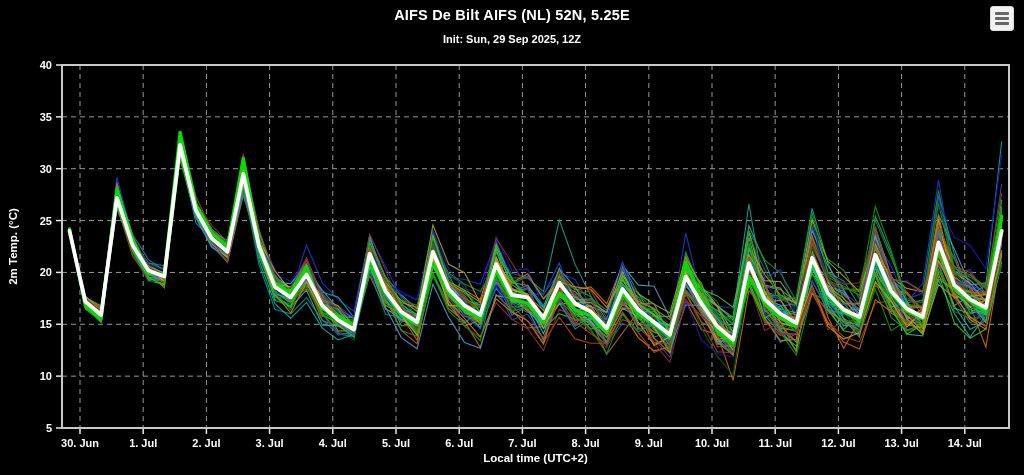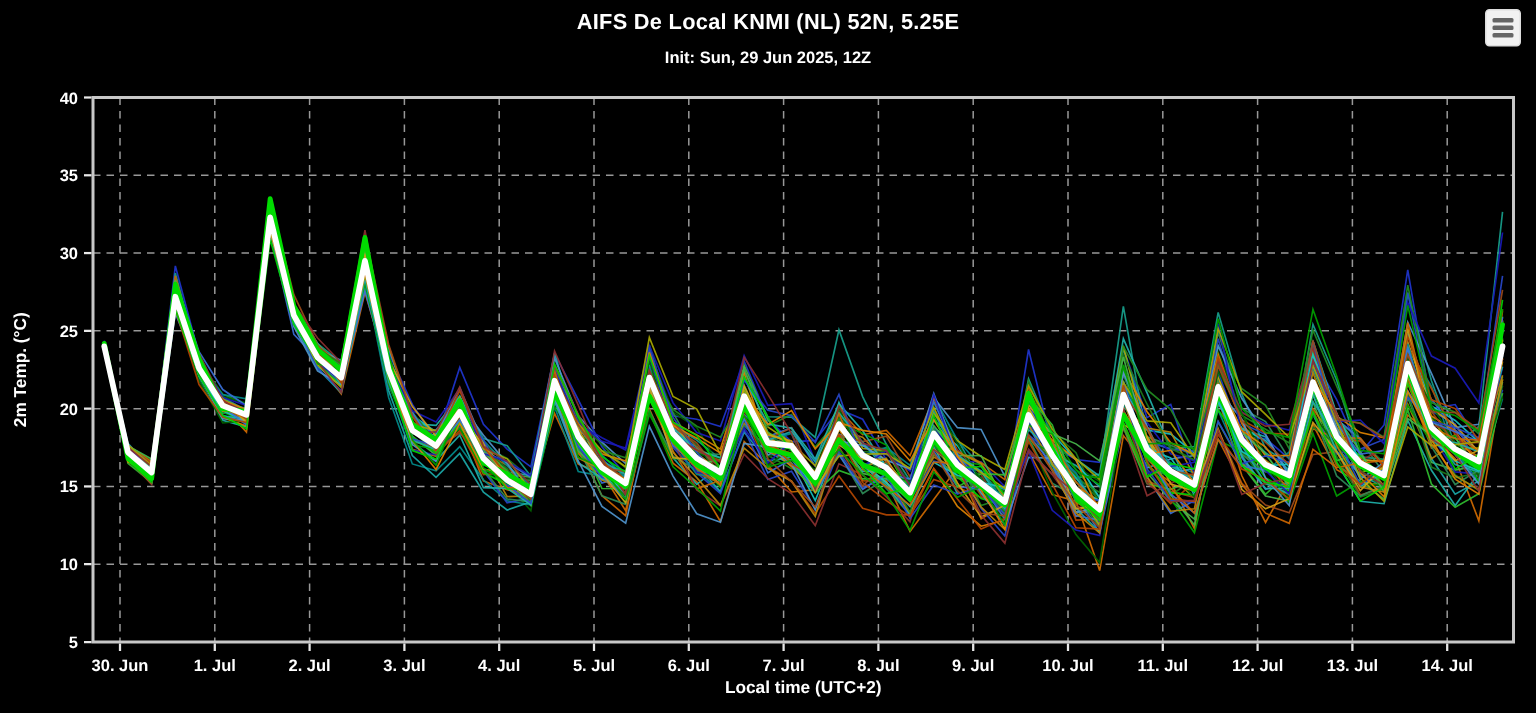--- a/index.html
+++ b/index.html
@@ -14,22 +14,22 @@
   .menu-btn .bar{width:14px;height:3px;background:#666;border-radius:1px;}
   svg text{fill:#fff;font-family:"Liberation Sans",sans-serif;font-weight:700;}
   svg .ticklab{font-size:11px;}
   svg .axtitle{font-size:11.5px;}
 </style>
 </head>
 <body>
 
 <div class="page">
   <div class="hdr">
-    <div class="title">AIFS De Local KNMI (NL) 52N, 5.25E</div>
-    <div class="subtitle">Init: Sun, 29 Jun 2025, 12Z</div>
+    <div class="title">AIFS De Bilt AIFS (NL) 52N, 5.25E</div>
+    <div class="subtitle">Init: Sun, 29 Sep 2025, 12Z</div>
   </div>
 
   <button class="menu-btn" title="Chart context menu">
     <span style="display:contents">
       <span class="bar"></span><span class="bar"></span><span class="bar"></span>
     </span>
   </button>
 
   <svg id="chart" width="1024" height="475" viewBox="0 0 1024 475">
       <defs>

